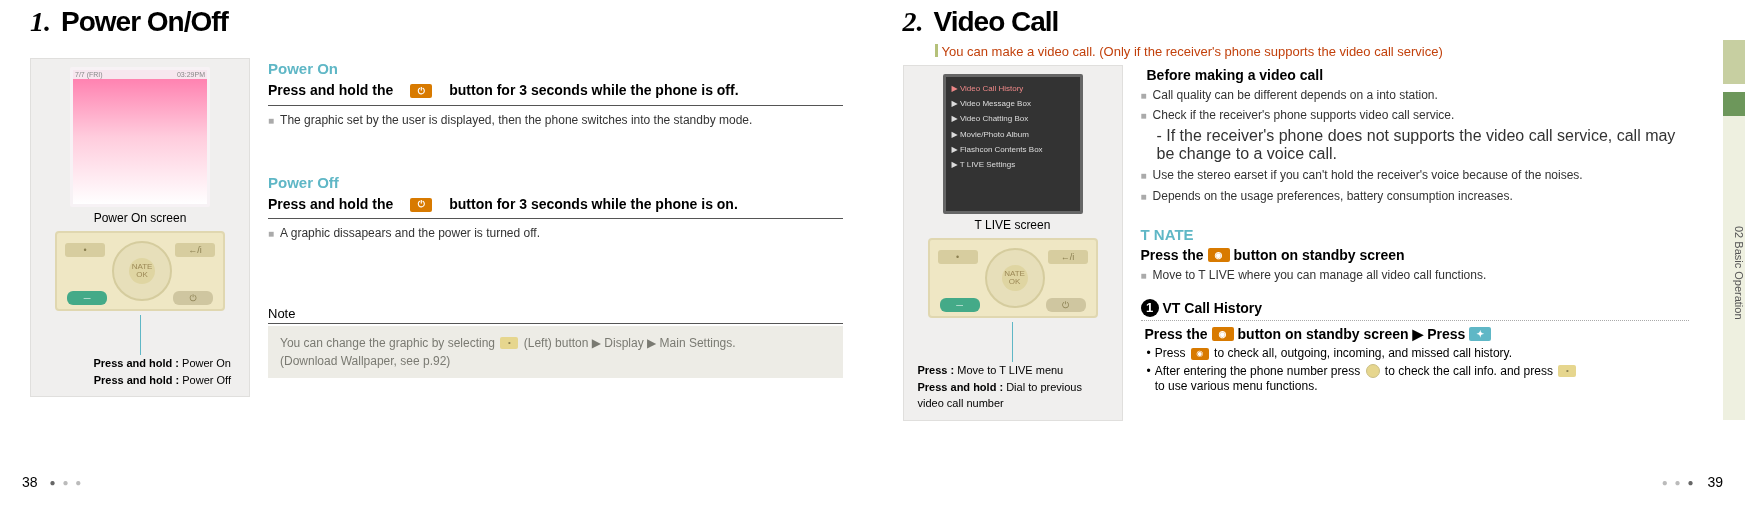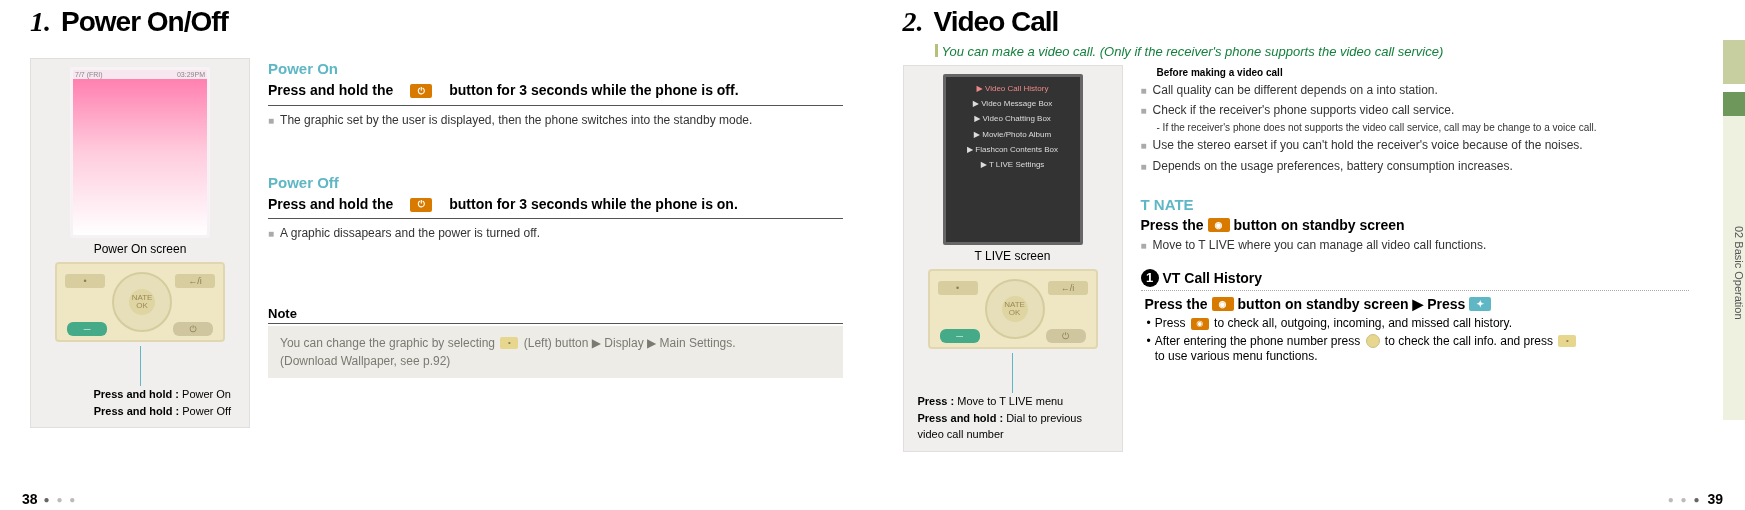--- a/index.html
+++ b/index.html
@@ -39,23 +39,22 @@
     font-size: 28px;
   }
   .section-title {
     font-weight: 900;
     font-size: 28px;
     letter-spacing: -1px;
   }
   .sub-intro {
     font-size: 13px;
     margin-left: 32px;
-    color: #15803d;
+    color: #c2410c;
     margin-bottom: 6px;
-    font-style: italic;
   }
   .sub-intro .bar {
     display: inline-block;
     width: 3px;
     height: 13px;
     background: #b5c17a;
     vertical-align: -1px;
     margin-right: 4px;
   }
 
@@ -67,30 +66,30 @@
     width: 220px;
     flex-shrink: 0;
     background: #f0efee;
     border: 1px solid #e0dfdd;
     padding: 8px;
     text-align: center;
     font-size: 11px;
   }
   .phone-screen {
     width: 140px;
-    height: 171px;
+    height: 140px;
     margin: 0 auto 4px auto;
     background: #333;
     border: 3px solid #666;
     border-radius: 2px;
     display: flex;
     flex-direction: column;
     color: #ccc;
     font-size: 8px;
-    text-align: center;
+    text-align: left;
   }
   .phone-screen.poweron {
     background: linear-gradient(#f7a, #fcd, #fff);
     border: 3px solid #f7f2f5;
   }
   .phone-screen .ps-top {
     background: #f7e7ef;
     color: #888;
     font-size: 7px;
     padding: 1px 2px;
@@ -175,22 +174,22 @@
   }
   .sub-h {
     color: #5fb7c6;
     font-weight: bold;
     font-size: 15px;
     margin-bottom: 4px;
     margin-top: 2px;
   }
   .sub-h-black {
     font-weight: bold;
-    font-size: 10px;
-    margin: 2px 0 4px 16px;
+    font-size: 14px;
+    margin: 2px 0 4px 6px;
   }
   .instr {
     font-weight: bold;
     font-size: 14px;
     border-bottom: 1px solid #555;
     padding-bottom: 4px;
     margin-bottom: 6px;
     display:flex;
     align-items:center;
     flex-wrap:wrap;
@@ -213,21 +212,21 @@
     display:flex;
     gap:6px;
     line-height:1.35;
   }
   .bullet-line .sq {
     color: #aaa;
     font-size: 10px;
     margin-top: 2px;
   }
   .sub-bullet {
-    font-size: 10px;
+    font-size: 16px;
     color: #333;
     margin-left: 16px;
     margin-bottom: 4px;
   }
   .dot-line {
     font-size: 12px;
     margin-left: 6px;
     margin-bottom: 2px;
     display:flex;
     gap:4px;
@@ -260,21 +259,21 @@
     color:#fff;font-size:8px;
   }
   .icon-round {
     display:inline-flex;
     width:14px;height:14px;border-radius:50%;
     background:#e6d68e;
     vertical-align:middle;margin:0 2px;
     border:1px solid #cbbf85;
   }
   .note-label {
-    font-weight: bold;
+    font-weight: normal;
     font-size: 13px;
     border-bottom:1px solid #555;
     padding-bottom:2px;
     margin-bottom:2px;
   }
   .note-box {
     background: #edece6;
     color: #7a7a72;
     font-size: 12px;
     padding: 8px 12px;
@@ -316,26 +315,26 @@
     flex:1;
     background:#eef0e0;
     writing-mode: vertical-rl;
     text-align: center;
     font-size: 11px;
     color:#555;
     padding-top: 10px;
   }
   .pagenum {
     position: absolute;
-    bottom: 3px;
+    bottom: 20px;
     font-size: 14px;
-    font-weight: bold;
+    font-weight: normal;
     display:flex;
     align-items:center;
-    gap:6px;
+    gap:12px;
   }
   .pagenum.left { left: 22px; }
   .pagenum.right { right: 22px; }
   .dots { color:#bbb; font-size:10px; letter-spacing:2px;}
   .dot-strong{color:#666;}
   .spacer { height: 20px; }
 </style>
 </head>
 <body>
 

